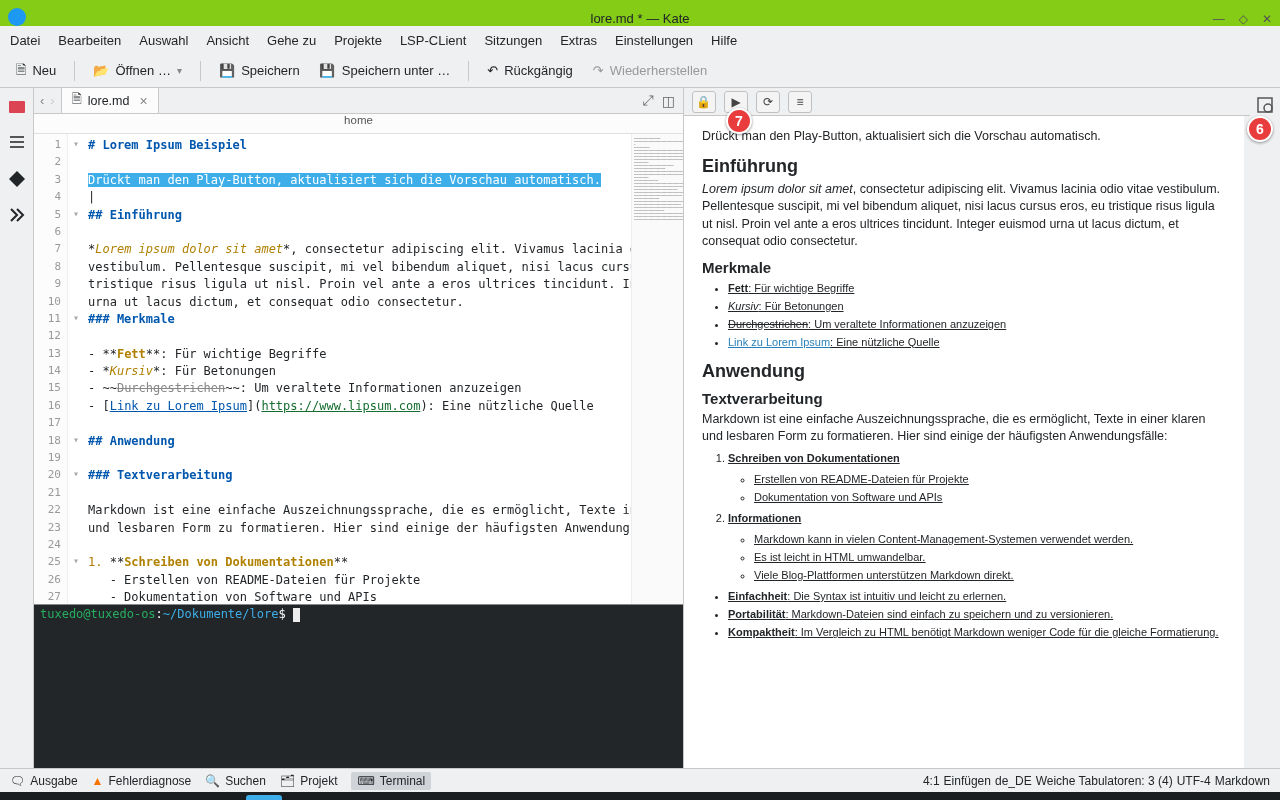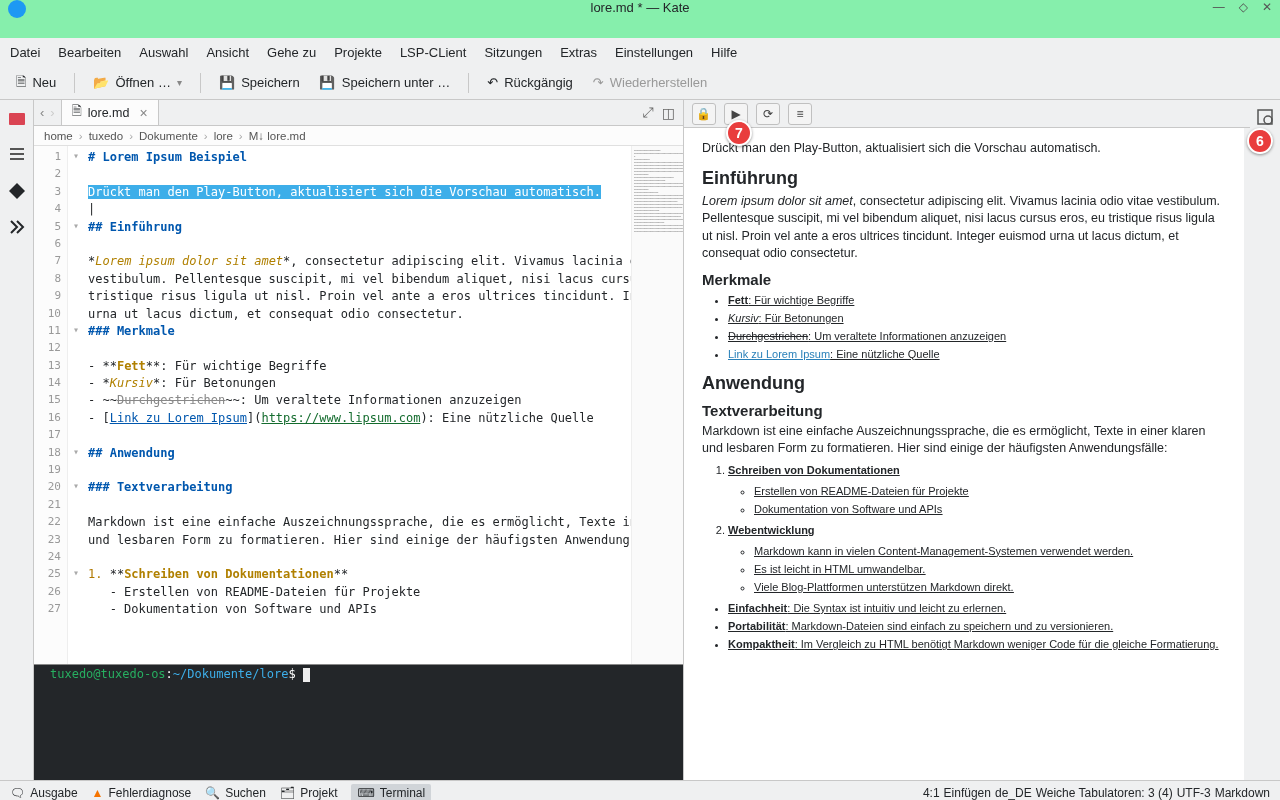--- a/index.html
+++ b/index.html
@@ -1,56 +1,56 @@
 <!DOCTYPE html>
 <html><head>
 <meta charset="utf-8">
 <style>
 * { margin: 0; padding: 0; box-sizing: border-box; }
 body { font-family: sans-serif; font-size: 13px; color: #232629; background: #eff0f1; overflow: hidden; width: 1280px; height: 800px; }
-.titlebar { height: 38px; background: #86efac; display: flex; align-items: flex-start; position: relative; }
+.titlebar { height: 26px; background: #84cc16; display: flex; align-items: flex-end; position: relative; }
 .titlebar .kate-icon { position: absolute; left: 8px; width: 18px; height: 18px; background: #1d99f3; border-radius: 50%; }
 .titlebar .title { margin: 0 auto; font-size: 13px; }
 .titlebar .win-controls { position: absolute; right: 8px; display: flex; gap: 14px; color: #555; font-size: 12px; }
 .menubar { height: 28px; background: #eff0f1; display: flex; align-items: center; padding: 0 10px; gap: 18px; font-size: 13px; }
 .toolbar { height: 34px; background: #eff0f1; border-bottom: 1px solid #c8c8c8; display: flex; align-items: center; padding: 0 10px; gap: 8px; font-size: 13px; }
 .tool-btn { display: flex; align-items: center; gap: 6px; padding: 4px 6px; cursor: pointer; }
 .tool-btn.disabled { color: #999; }
 .tool-sep { width: 1px; height: 20px; background: #c8c8c8; margin: 0 4px; }
 .main { display: flex; height: 680px; }
 .left-sidebar { width: 34px; background: #eff0f1; border-right: 1px solid #c8c8c8; display: flex; flex-direction: column; align-items: center; padding-top: 8px; gap: 14px; }
 .side-icon { width: 22px; height: 22px; cursor: pointer; display:flex;align-items:center;justify-content:center; }
 .editor-panel { width: 650px; display: flex; flex-direction: column; border-right: 1px solid #c8c8c8; background:#fff; }
 .tabbar { height: 26px; background: #eff0f1; display: flex; align-items: stretch; border-bottom: 1px solid #c8c8c8; }
 .nav-btns { display: flex; align-items: center; padding: 0 6px; gap: 6px; color: #888; border-right:1px solid #c8c8c8; }
 .tab { display: flex; align-items: center; gap: 6px; padding: 0 10px; background: #fcfcfc; border-right: 1px solid #c8c8c8; font-size: 12.5px; }
 .tab .close { color: #888; font-size: 14px; cursor:pointer; margin-left:4px;}
 .tabbar .spacer { flex: 1; position:relative;}
 .tabbar .right-icons { display: flex; align-items: center; gap: 8px; padding: 0 8px; color: #666; font-size:14px;}
-.breadcrumb { height: 20px; font-size: 11.5px; color: #555; display: flex; align-items: center; padding: 0 10px; gap: 6px; background:#fcfcfc; border-bottom:1px solid #e0e0e0;}
+.breadcrumb { height: 20px; font-size: 11.5px; color: #555; display: flex; align-items: center; padding: 0 10px; gap: 6px; background:#fcfcfc; border-bottom:1px solid #e0e0e0;flex-direction:column;}
 .breadcrumb .sep { color: #aaa; }
 .code-area { flex: 1; display: flex; font-family: 'DejaVu Sans Mono', monospace; font-size: 12px; line-height: 1.45; overflow: hidden; position:relative; background:#fff;}
 .gutter { width: 34px; text-align: right; padding: 3px 6px 0 0; color: #999; background: #fcfcfc; border-right: 1px solid #eee; user-select:none;}
 .gutter .ln { height: 17.4px; font-size:11px;}
 .fold-marks { width: 16px; padding-top: 3px; color:#aaa; font-size:10px;}
 .fold-marks div{height:17.4px; text-align:center;}
 .code { flex: 1; padding: 3px 6px 8px 4px; white-space: pre; overflow:hidden;}
 .code .line { height: 17.4px; }
 .hl-sel { background: #3daee9; color: #fff; }
 .c-h1 { color: #0057ae; font-weight: bold; }
 .c-h2 { color: #0057ae; font-weight: bold;}
 .c-h3 { color: #0057ae; font-weight: bold;}
 .c-b { color: #b08000; font-weight:bold;}
 .c-i { color: #b08000; font-style:italic;}
 .c-s { color: #888; text-decoration: line-through;}
 .c-link { color: #0057ae; text-decoration: underline;}
 .c-url { color: #146c2e; text-decoration: underline;}
 .c-num { color: #b07800; }
 .minimap { width: 52px; background: #fafafa; border-left:1px solid #eee; padding:3px 2px; font-size:2px; line-height:3px; color:#888; overflow:hidden;}
-.terminal { height: 116px; background: #232629; color: #fff; font-family: monospace; font-size: 12px; padding: 2px 16px; border-top:1px solid #888;}
+.terminal { height: 164px; background: #232629; color: #fff; font-family: monospace; font-size: 12px; padding: 2px 6px; border-top:1px solid #888;}
 .terminal .prompt { color: #27ae60; }
 .terminal .blue{color:#3daee9;}
 .terminal .cursor { display:inline-block; width:7px; height:14px; background:#eee; vertical-align:middle;}
 .preview-panel { flex: 1; display: flex; flex-direction: column; background:#fff;}
 .preview-toolbar { height: 28px; display: flex; align-items: center; padding: 0 8px; gap: 8px; background:#eff0f1; border-bottom:1px solid #c8c8c8;}
 .pv-btn { width: 24px; height: 22px; display:flex; align-items:center; justify-content:center; border:1px solid #c0c0c0; border-radius:3px; cursor:pointer; color:#444; font-size:12px; background:#f4f4f4;}
 .preview-content { flex: 1; overflow-y: auto; padding: 8px 18px 20px 18px; border-right: 6px solid #eff0f1;}
 .preview-content h1 { font-size: 26px; font-weight: bold; margin: 6px 0 8px; }
 .preview-content h2 { font-size: 18px; font-weight: bold; margin: 10px 0 4px; }
 .preview-content h3 { font-size: 15px; font-weight: bold; margin: 8px 0 4px; }
@@ -313,21 +313,21 @@
           <li><a>Link zu Lorem Ipsum</a>: Eine nützliche Quelle</li>
         </ul>
       <h2>Anwendung</h2>
       <h3>Textverarbeitung</h3>
       <p>Markdown ist eine einfache Auszeichnungssprache, die es ermöglicht, Texte in einer klaren und lesbaren Form zu formatieren. Hier sind einige der häufigsten Anwendungsfälle:</p>
       <ol>
         <li><b>Schreiben von Dokumentationen</b><ul id="ol1ul">
               <li>Erstellen von README-Dateien für Projekte</li>
               <li>Dokumentation von Software und APIs</li>
             </ul></li>
-        <li><b>Webentwicklung</b><ul id="ol2ul">
+        <li><b>Informationen</b><ul id="ol2ul">
               <li>Markdown kann in vielen Content-Management-Systemen verwendet werden.</li>
               <li>Es ist leicht in HTML umwandelbar.</li>
               <li>Viele Blog-Plattformen unterstützen Markdown direkt.</li>
             </ul></li>
       </ol>
       <ul id="vort-list">
           <li><b>Einfachheit</b>: Die Syntax ist intuitiv und leicht zu erlernen.</li>
           <li><b>Portabilität</b>: Markdown-Dateien sind einfach zu speichern und zu versionieren.</li>
           <li><b>Kompaktheit</b>: Im Vergleich zu HTML benötigt Markdown weniger Code für die gleiche Formatierung.</li>
         </ul>
@@ -367,21 +367,21 @@
     <span class="status-item active">
         <span>⌨</span>
         <span>Terminal</span>
       </span>
   </div>
   <div class="right">
     <span>4:1</span>
     <span>Einfügen</span>
     <span>de_DE</span>
     <span>Weiche Tabulatoren: 3 (4)</span>
-    <span>UTF-3</span>
+    <span>UTF-4</span>
     <span>Markdown</span>
   </div>
 </div>
 
 <div class="taskbar">
   <div class="task-icon"></div>
   <div class="task-icon">▭</div>
   <div class="task-icon" style="color:#3daee9;">🛍</div>
   <div class="task-icon running" style="color:#da4453;">📁</div>
   <div class="task-icon" style="color:#ff7139;">🦊</div>

